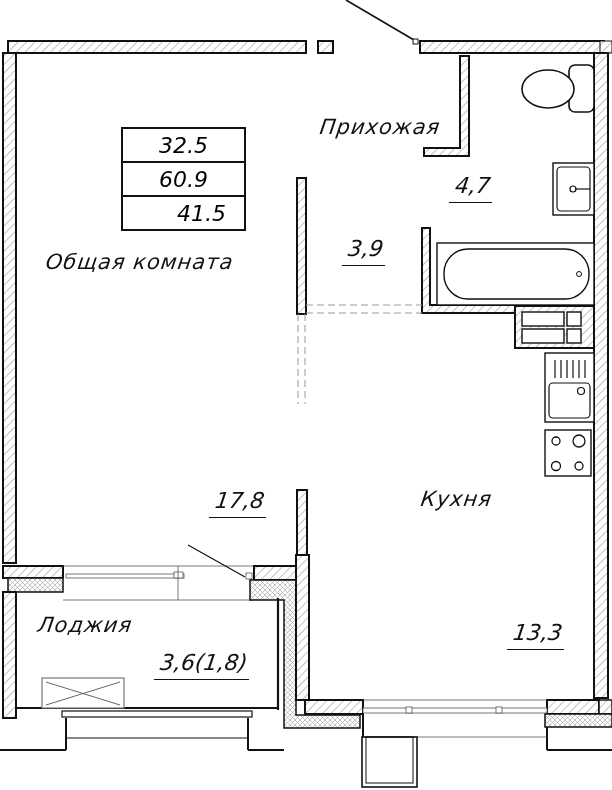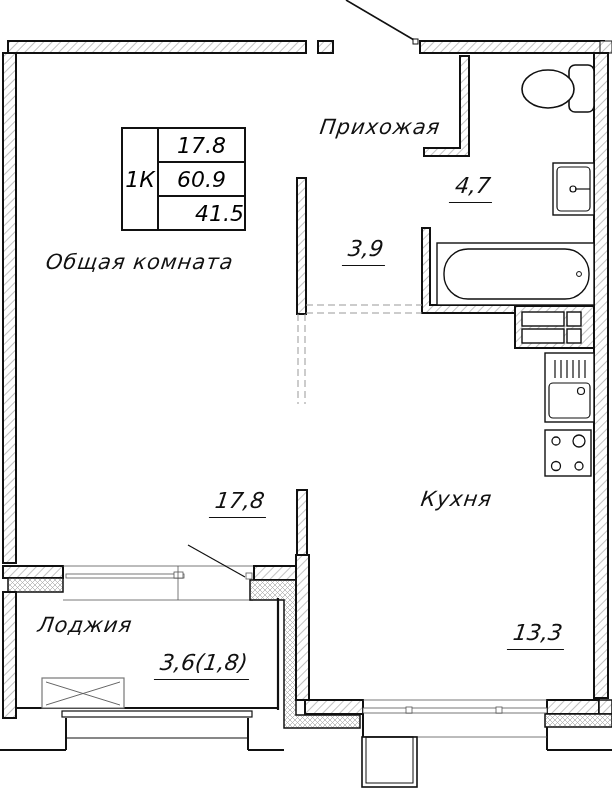--- a/index.html
+++ b/index.html
@@ -154,23 +154,22 @@
     <line x1="363" y1="737" x2="547" y2="737" stroke="#555" stroke-width="0.8"></line>
   </g>
 
   <g>
     <rect x="362" y="737" width="55" height="50" fill="#fff" stroke="#111" stroke-width="1.6"></rect>
     <rect x="366" y="737" width="47" height="46" fill="none" stroke="#111" stroke-width="1"></rect>
   </g>
 </svg>
 
 <div class="tbl">
-  <div class="type">1К</div>
   <div class="vals">
-    <div>17.8</div>
+    <div>32.5</div>
     <div>60.9</div>
     <div>41.5</div>
   </div>
 </div>
 
 <div class="lbl room-name" style="left:46px; top:250px;">Общая комната</div>
 <div class="lbl area" style="left:211px; top:488px;">17,8</div>
 
 <div class="lbl room-name" style="left:320px; top:115px;">Прихожая</div>
 <div class="lbl area" style="left:451px; top:173px;">4,7</div>

